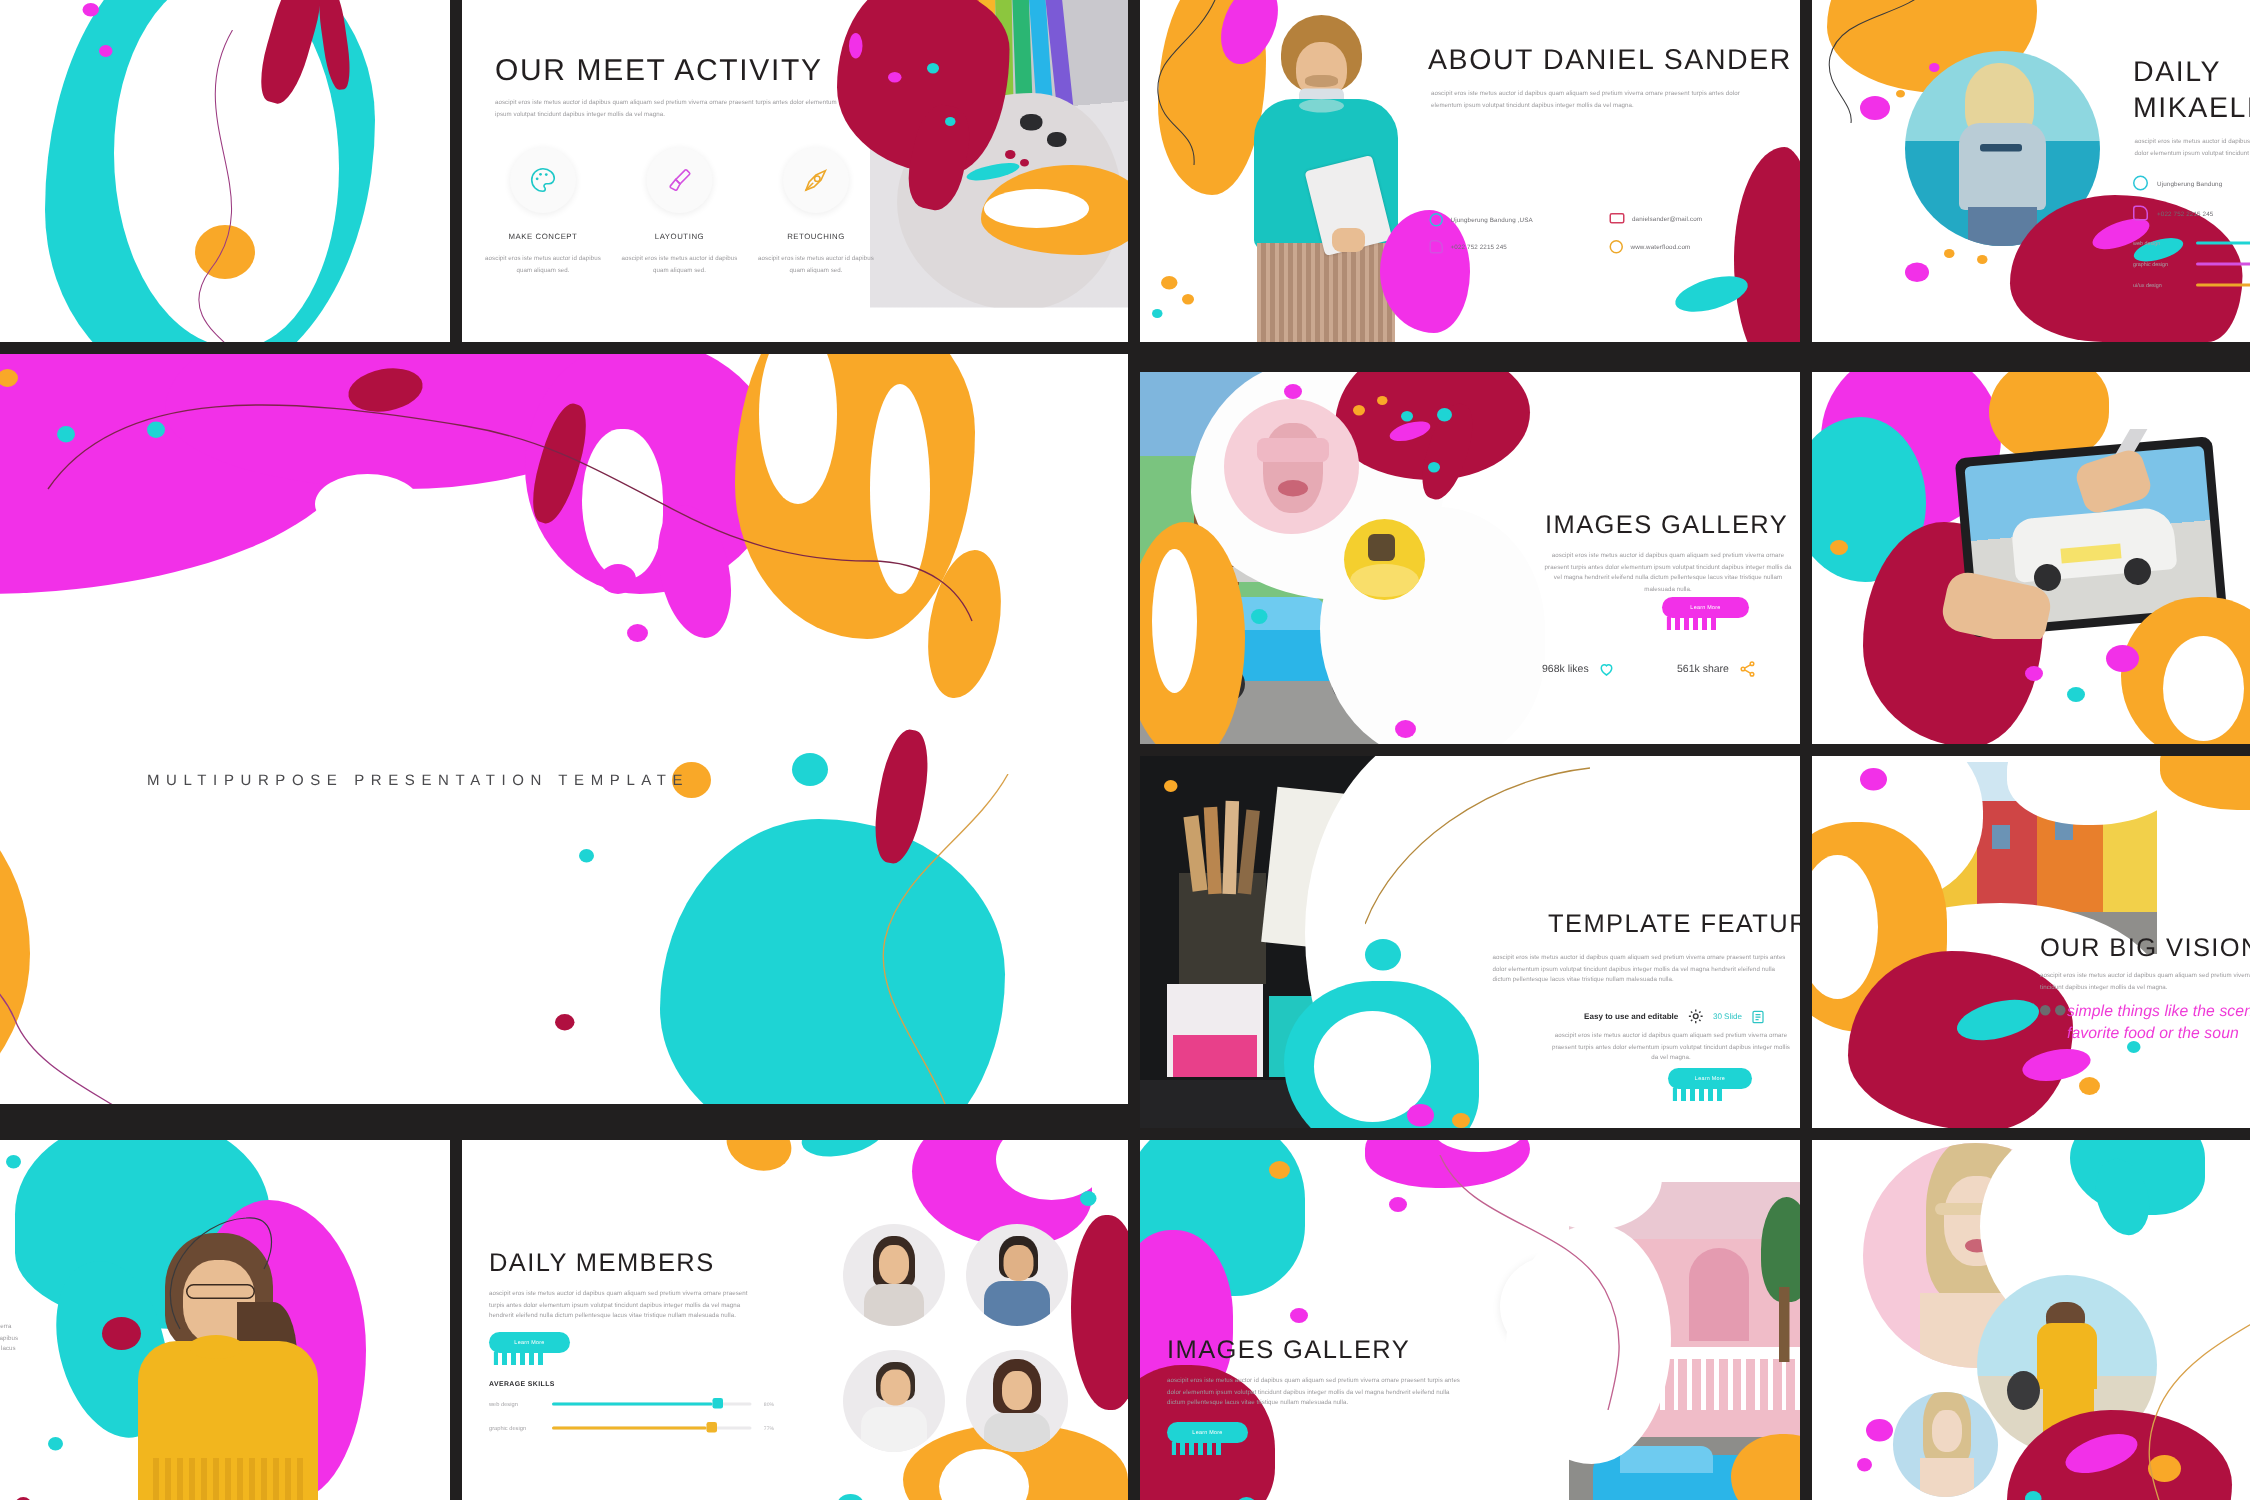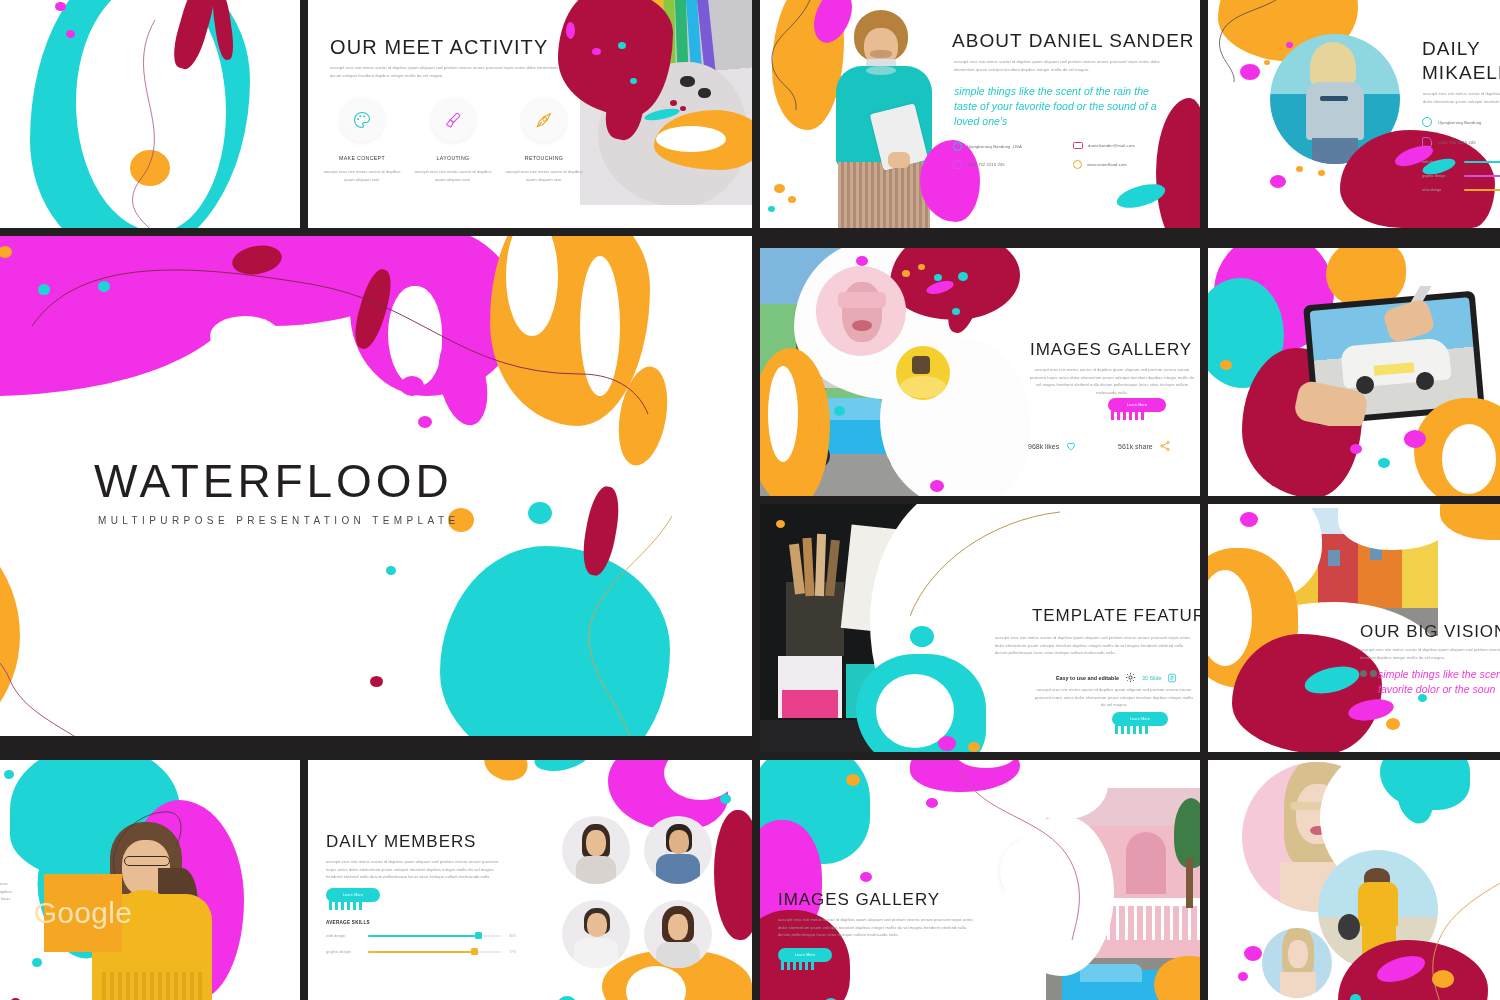--- a/index.html
+++ b/index.html
@@ -166,21 +166,20 @@
   </div>
   <div class="sf" style="left:160px;top:140px;width:60px;height:82px;background:#f230e8;
      border-radius:55% 45% 40% 60%/50% 50% 50% 50%;"></div>
   <div class="sf" style="left:396px;top:98px;width:56px;height:150px;background:#b01040;
      border-radius:60% 40% 50% 50%/50% 55% 45% 50%;"></div>
   <div class="sf" style="left:356px;top:186px;width:50px;height:20px;background:#1ed4d4;
      border-radius:50%;transform:rotate(-16deg);"></div>
 
   <div class="h-title" style="position:absolute;left:192px;top:30px;font-size:19px;">ABOUT DANIEL SANDER</div>
   <div class="lorem" style="position:absolute;left:194px;top:58px;width:212px;">aoscipit eros iste metus auctor id dapibus quam aliquam sed pretium viverra ornare praesent turpis antes dolor elementum ipsum volutpat tincidunt dapibus integer mollis da vel magna.</div>
-  <div class="accent-line" style="position:absolute;left:194px;top:84px;width:218px;">simple things like the scent of the rain the taste of your favorite food or the sound of a loved one's</div>
 
   <div style="position:absolute;left:193px;top:142px;display:flex;gap:5px;align-items:center;">
     <span style="width:9px;height:9px;border:1.1px solid #2bc6d8;border-radius:50%;display:block;"></span>
     <span class="mini">Ujungberung Bandung ,USA</span>
   </div>
   <div style="position:absolute;left:313px;top:142px;display:flex;gap:5px;align-items:center;">
     <span style="width:10px;height:7px;border:1.1px solid #d33d5f;border-radius:1.5px;display:block;"></span>
     <span class="mini">danielsander@mail.com</span>
   </div>
   <div style="position:absolute;left:193px;top:160px;display:flex;gap:5px;align-items:center;">
@@ -296,21 +295,20 @@
   <div class="blob" style="left:506px;top:330px;width:10px;height:9px;background:#1ed4d4;"></div>
 
   <div class="blob" style="left:490px;top:440px;width:13px;height:11px;background:#b01040;"></div>
   <svg class="sf" style="left:20px;top:370px;" width="240" height="140" viewBox="0 0 240 140">
     <path d="M0 28C50 12 96 40 110 74c12 30 50 46 80 66" fill="none" stroke="#9b3a80" stroke-width="0.9"></path>
   </svg>
   <svg class="sf" style="left:560px;top:280px;" width="260" height="220" viewBox="0 0 260 220">
     <path d="M232 0C210 40 160 66 150 110c-8 38 26 74 40 110" fill="none" stroke="#d8a14a" stroke-width="0.9"></path>
   </svg>
 
-  <div class="h-title" style="position:absolute;left:214px;top:218px;font-size:46px;letter-spacing:.085em;">WATERFLOOD</div>
   <div style="position:absolute;left:218px;top:279px;font-size:10px;color:#4a4a4d;letter-spacing:.44em;">MULTIPURPOSE PRESENTATION TEMPLATE</div>
 </div>
 
 <div class="slide" style="left:760px;top:248px;width:440px;height:248px;">
   <div class="photo" style="left:0;top:0;width:190px;height:248px;">
     <div style="position:absolute;inset:0;background:linear-gradient(180deg,#7fb6dd 0 28%,#b7d69a 28% 62%,#9a9a98 62% 100%);"></div>
     <div style="position:absolute;left:0;top:56px;width:128px;height:110px;background:#7ac47f;"></div>
     <div style="position:absolute;left:36px;top:90px;width:30px;height:52px;background:#8a5a30;"></div>
     <div style="position:absolute;left:0;top:130px;width:190px;height:10px;background:#cfcfcd;"></div>
     <div style="position:absolute;left:30px;top:158px;width:140px;height:48px;background:#2bb5e8;border-radius:10px 18px 6px 6px;"></div>
@@ -491,21 +489,21 @@
   <div class="blob" style="left:178px;top:214px;width:14px;height:12px;background:#f9a828;"></div>
   <div class="blob" style="left:210px;top:190px;width:9px;height:8px;background:#1ed4d4;"></div>
 
   <div class="h-title" style="position:absolute;left:152px;top:118px;font-size:17px;">OUR BIG VISION</div>
   <div class="lorem" style="position:absolute;left:152px;top:142px;width:260px;">aoscipit eros iste metus auctor id dapibus quam aliquam sed pretium viverra ornare praesent turpis antes dolor elementum ipsum volutpat tincidunt dapibus integer mollis da vel magna.</div>
   <div style="position:absolute;left:152px;top:166px;display:flex;gap:3px;">
     <span style="width:7px;height:7px;border-radius:50%;background:#6b6b6e;display:block;"></span>
     <span style="width:7px;height:7px;border-radius:50%;background:#6b6b6e;display:block;"></span>
   </div>
   <div class="accent-line pink" style="position:absolute;left:170px;top:163px;">simple things like the scen</div>
-  <div class="accent-line pink" style="position:absolute;left:170px;top:178px;">favorite dolor or the soun</div>
+  <div class="accent-line pink" style="position:absolute;left:170px;top:178px;">favorite food or the soun</div>
 </div>
 
 <div class="slide" style="left:-120px;top:760px;width:420px;height:248px;">
   <div class="sf" style="left:130px;top:-14px;width:170px;height:140px;background:#1ed4d4;
      border-radius:50% 50% 30% 70%/50% 50% 60% 40%;"></div>
   <div class="sf" style="left:160px;top:80px;width:70px;height:120px;background:#1ed4d4;
      border-radius:50% 50% 45% 55%;transform:rotate(-14deg);"></div>
   <div class="sf" style="left:244px;top:40px;width:120px;height:200px;background:#f230e8;
      border-radius:46% 54% 40% 60%/50% 50% 50% 50%;"></div>
   <div class="photo" style="left:178px;top:62px;width:190px;height:190px;">
@@ -681,17 +679,14 @@
   <div class="blob" style="left:36px;top:186px;width:18px;height:15px;background:#f230e8;"></div>
   <div class="blob" style="left:30px;top:212px;width:10px;height:9px;background:#f230e8;"></div>
   <div class="blob" style="left:224px;top:210px;width:22px;height:18px;background:#f9a828;"></div>
   <div class="blob" style="left:142px;top:234px;width:11px;height:10px;background:#1ed4d4;"></div>
   <svg class="sf" style="left:200px;top:100px;" width="140" height="150" viewBox="0 0 140 150">
     <path d="M130 0C104 20 46 40 30 82c-12 30 0 50 4 68" fill="none" stroke="#d8a14a" stroke-width="0.9"></path>
   </svg>
 
 </div>
 
-<div class="google-wm" style="left:44px;top:874px;width:78px;height:78px;">
-  <span>Google</span>
-</div>
 
 </div>
 
 </body></html>

